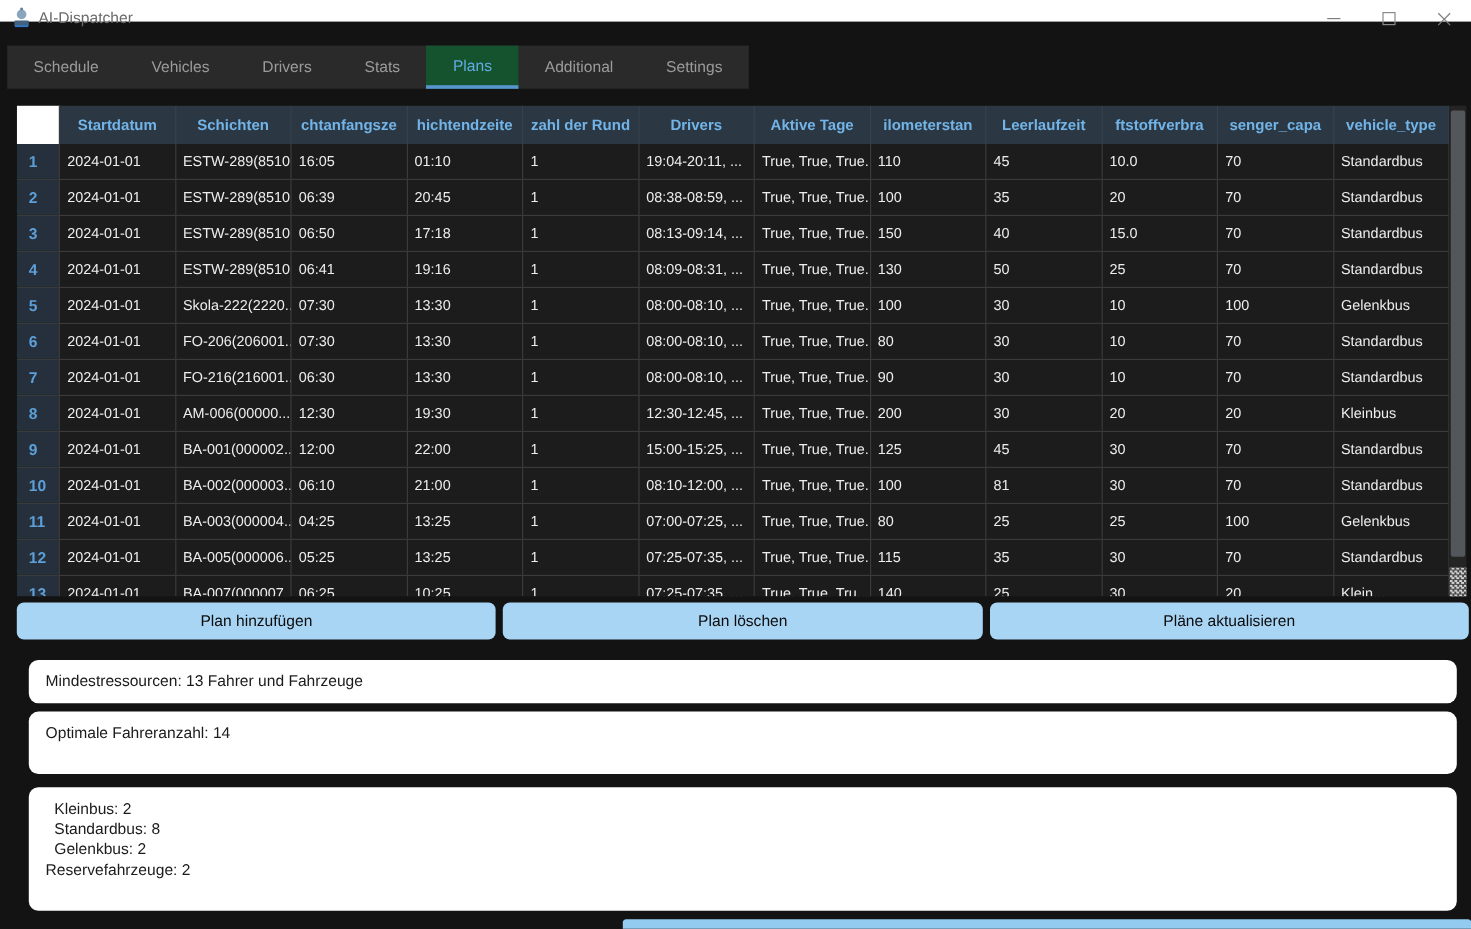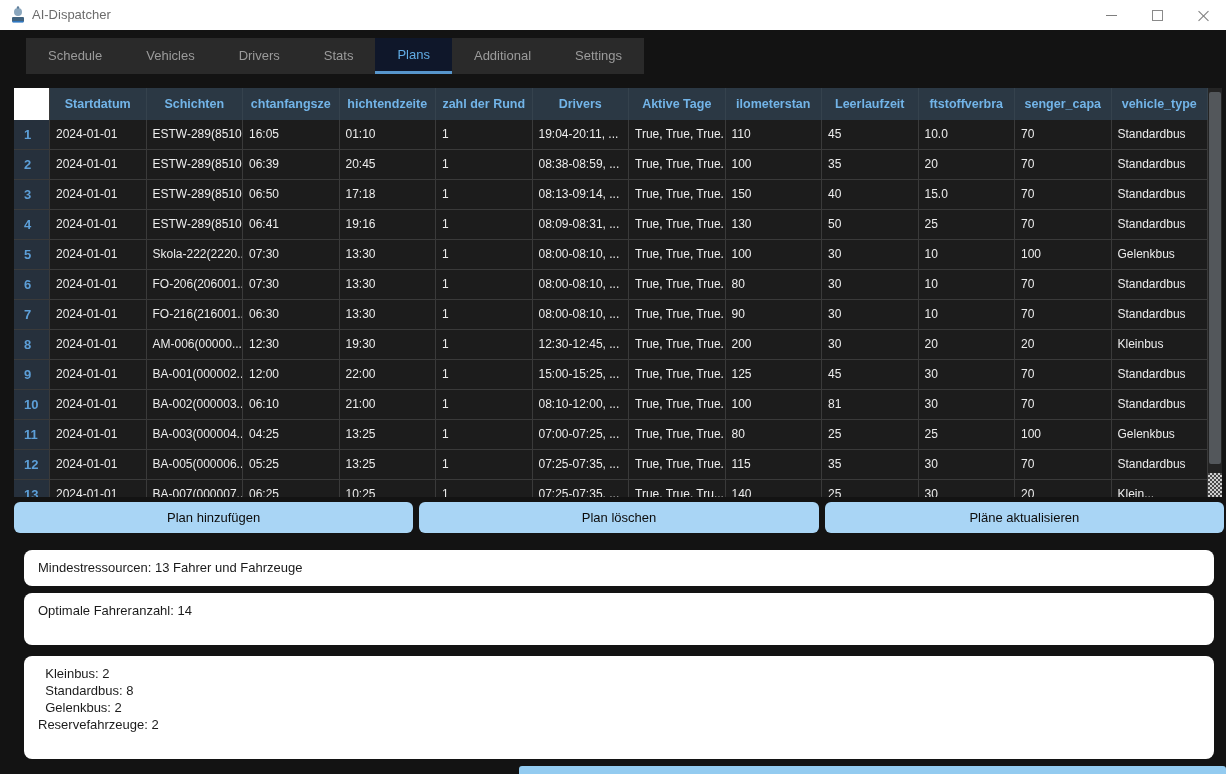--- a/index.html
+++ b/index.html
@@ -3,35 +3,35 @@
 <meta charset="utf-8">
 <style>
   html,body{margin:0;padding:0;}
   body{
     position:relative;width:1226px;height:774px;overflow:hidden;
     background:var(--bg,#131313);
     font-family:"Liberation Sans",sans-serif;
     -webkit-font-smoothing:antialiased;
   }
   
-  .titlebar{position:absolute;top:0;left:0;width:1226px;height:30px;background:var(--titlebar_bg,#ffffff);}
+  .titlebar{position:absolute;top:0;left:0;width:1226px;height:18px;background:var(--titlebar_bg,#ffffff);}
   .app-icon{position:absolute;top:6px;left:9px;width:18px;height:18px;}
   .window-title{position:absolute;top:0;left:32px;height:30px;line-height:30px;font-size:13px;color:#6b6b6b;}
   .win-controls{position:absolute;top:0;right:0;height:30px;display:flex;}
   .win-btn{width:46px;height:30px;display:flex;align-items:center;justify-content:center;cursor:default;}
   .glyph-min{width:11px;height:0;border-top:1px solid #7e7e7e;}
   .glyph-max{width:9px;height:9px;border:1px solid #8a8a8a;}
   .glyph-close{position:relative;width:11px;height:11px;}
   .glyph-close::before,.glyph-close::after{content:"";position:absolute;left:5px;top:-1px;width:1px;height:14px;background:#7e7e7e;}
   .glyph-close::before{transform:rotate(45deg);}
   .glyph-close::after{transform:rotate(-45deg);}
   
-  .tabbar{position:absolute;top:38px;left:6px;height:36px;display:flex;background:var(--tabstrip_bg,#2a2a2a);margin-left:20px;}
+  .tabbar{position:absolute;top:38px;left:6px;height:36px;display:flex;background:var(--tabstrip_bg,#2a2a2a);}
   .tab{height:36px;line-height:35px;padding:0 22px;font-size:13px;color:var(--tab_text,#9b9b9b);box-sizing:border-box;white-space:nowrap;}
-  .tab.active{background:#0f172a;color:var(--accent,#61ace4);border-bottom:3px solid var(--underline,#5796cc);line-height:33px;}
+  .tab.active{background:#14532d;color:var(--accent,#61ace4);border-bottom:3px solid var(--underline,#5796cc);line-height:33px;}
   
   .table{position:absolute;left:14px;top:88px;width:1194px;height:409px;overflow:hidden;background:var(--cell_bg,#1c1c1c);}
   .trow{display:flex;height:30px;box-sizing:border-box;border-bottom:1px solid var(--grid,#3a3a3a);}
   .trow.partial{height:17px;overflow:hidden;border-bottom:none;}
   .cell{flex:0 0 96.5px;box-sizing:border-box;border-right:1px solid var(--grid,#3a3a3a);
         padding:0 6px;line-height:29px;font-size:12px;color:var(--cell_text,#ededed);
         white-space:nowrap;overflow:hidden;}
   .rownum{flex:0 0 36px;box-sizing:border-box;background:var(--rowhdr_bg,#26303c);color:var(--rowhdr_text,#5d9fd8);
         font-weight:bold;font-size:13px;padding:0 0 0 10px;line-height:29px;border-right:1px solid var(--grid,#3a3a3a);
         white-space:nowrap;overflow:hidden;}

